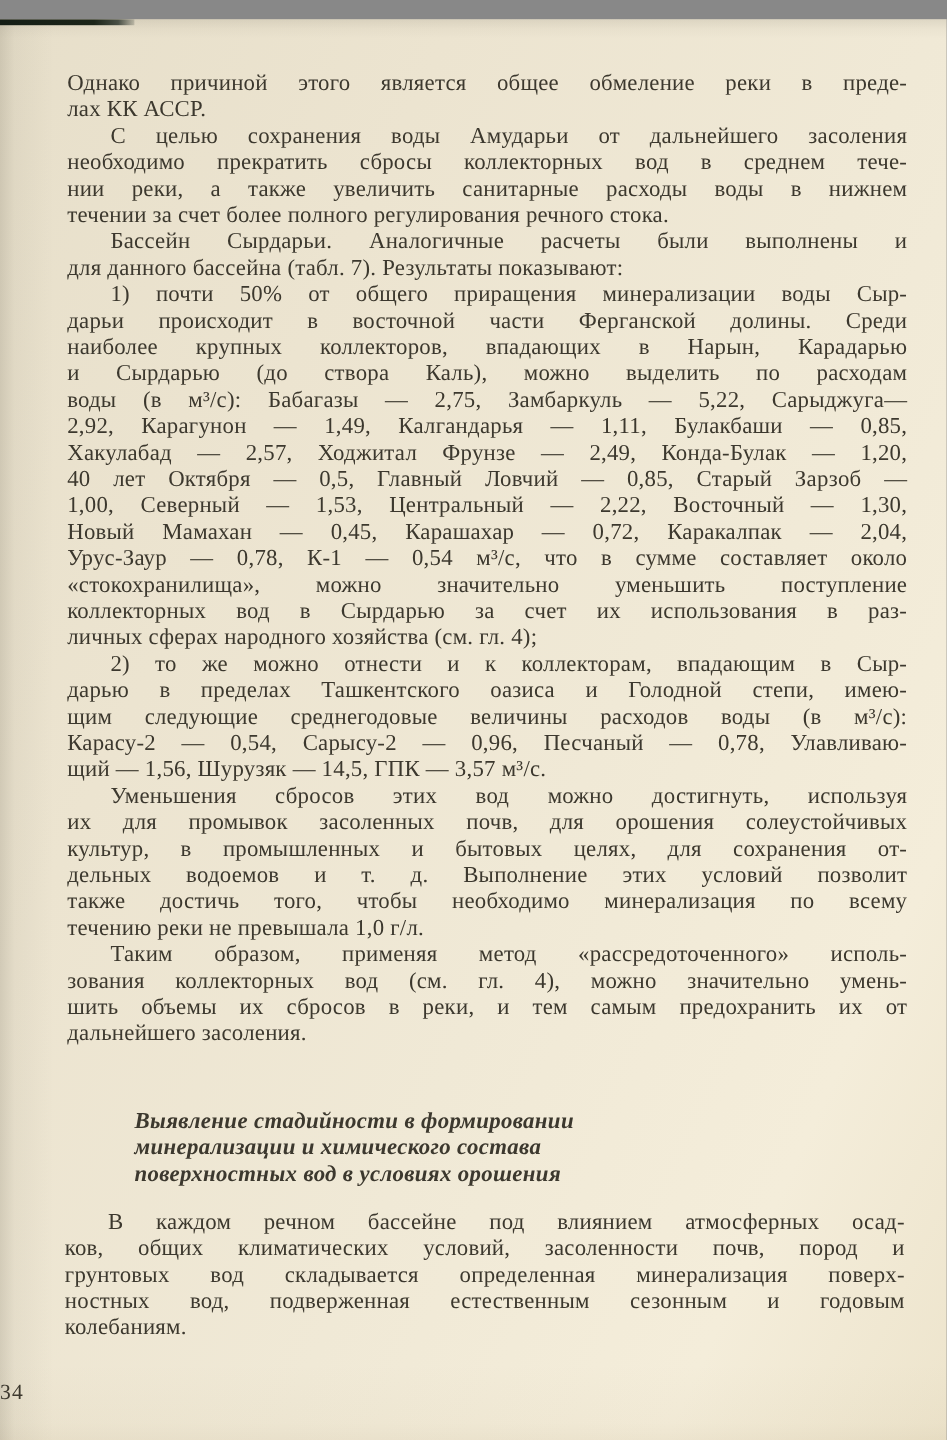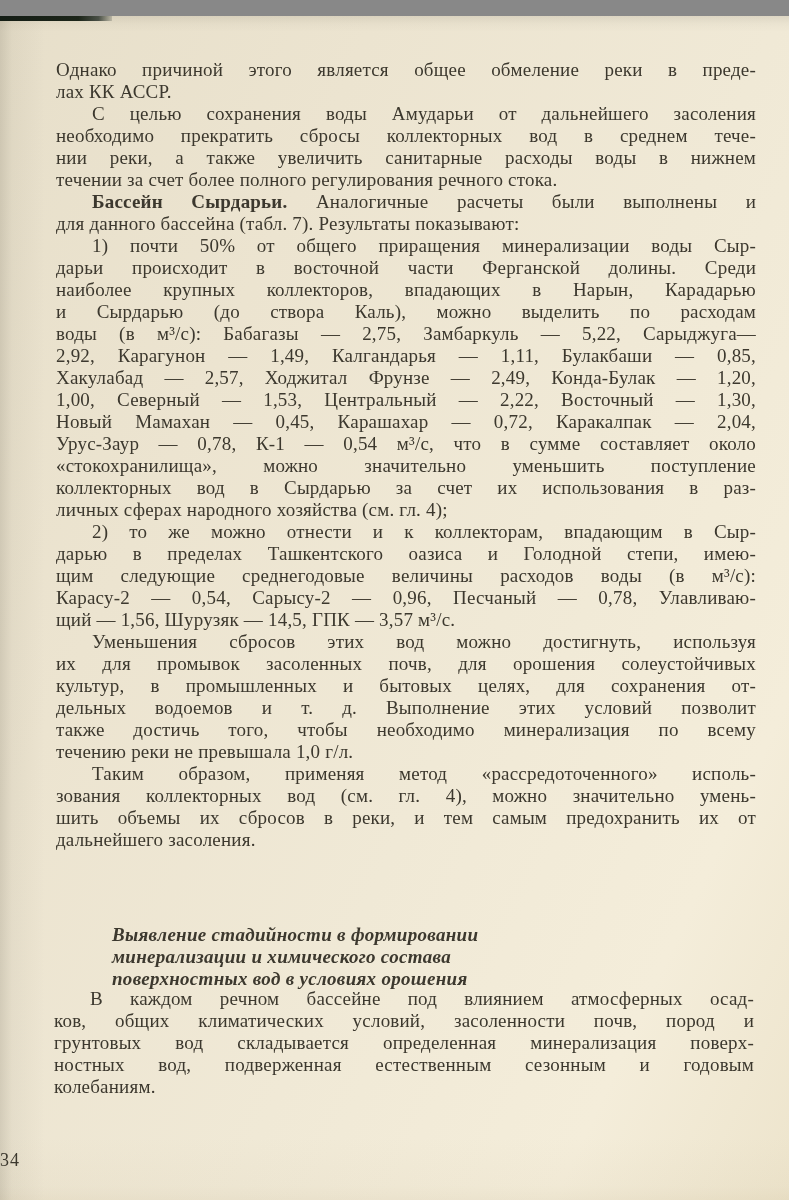--- a/index.html
+++ b/index.html
@@ -18,34 +18,34 @@
       linear-gradient(115deg, #e7dfca 0%, #ece4d0 28%, #f0e9d6 58%, #f4edda 82%, #ede4cc 100%);
   }
   .edge-strip {
     position: absolute; top: 0; left: 0;
     width: 112px; height: 5px;
     background: linear-gradient(to right, #141d15 0%, #1c2519 70%, #4a5046 88%, rgba(90,95,85,0.25) 100%);
   }
   .block { position: absolute; }
   .block-main   { left: 56px; right: 33px; top: 43px; }
   .block-heading{ left: 112px; right: 90px; top: 908px; font-style: italic; }
-  .block-closing{ left: 54px; right: 35px; top: 972px; }
+  .block-closing{ left: 54px; right: 35px; top: 992px; }
   .ln {
     height: 22px;
     line-height: 22px;
     font-size: 19px;
     letter-spacing: 0.2px;
     text-align: justify;
     text-align-last: left;
     white-space: nowrap; 
   }
   .ln { white-space: normal; }
   .ln.j { text-align-last: justify; }
   .ln.i { text-indent: 36px; }
-  .b { font-weight: bold; }
+  .b { font-weight: normal; }
   .block-heading .ln {
     font-weight: bold;
     text-align: left;
     text-align-last: auto;
     letter-spacing: 0.3px;
   }
   .page-number {
     position: absolute;
     top: 1134px; left: 0; width: 100%;
     text-align: left;
@@ -73,20 +73,21 @@
       <div class="ln">течении за счет более полного регулирования речного стока.</div>
       <div class="ln j i"><span class="b">Бассейн Сырдарьи.</span><span> Аналогичные расчеты были выполнены и</span></div>
       <div class="ln">для данного бассейна (табл. 7). Результаты показывают:</div>
       <div class="ln j i">1) почти 50% от общего приращения минерализации воды Сыр-</div>
       <div class="ln j">дарьи происходит в восточной части Ферганской долины. Среди</div>
       <div class="ln j">наиболее крупных коллекторов, впадающих в Нарын, Карадарью</div>
       <div class="ln j">и Сырдарью (до створа Каль), можно выделить по расходам</div>
       <div class="ln j">воды (в м³/с): Бабагазы — 2,75, Замбаркуль — 5,22, Сарыджуга—</div>
       <div class="ln j">2,92, Карагунон — 1,49, Калгандарья — 1,11, Булакбаши — 0,85,</div>
       <div class="ln j">Хакулабад — 2,57, Ходжитал Фрунзе — 2,49, Конда-Булак — 1,20,</div>
+      <div class="ln j">40 лет Октября — 0,5, Главный Ловчий — 0,85, Старый Зарзоб —</div>
       <div class="ln j">1,00, Северный — 1,53, Центральный — 2,22, Восточный — 1,30,</div>
       <div class="ln j">Новый Мамахан — 0,45, Карашахар — 0,72, Каракалпак — 2,04,</div>
       <div class="ln j">Урус-Заур — 0,78, К-1 — 0,54 м³/с, что в сумме составляет около</div>
       <div class="ln j">«стокохранилища», можно значительно уменьшить поступление</div>
       <div class="ln j">коллекторных вод в Сырдарью за счет их использования в раз-</div>
       <div class="ln">личных сферах народного хозяйства (см. гл. 4);</div>
       <div class="ln j i">2) то же можно отнести и к коллекторам, впадающим в Сыр-</div>
       <div class="ln j">дарью в пределах Ташкентского оазиса и Голодной степи, имею-</div>
       <div class="ln j">щим следующие среднегодовые величины расходов воды (в м³/с):</div>
       <div class="ln j">Карасу-2 — 0,54, Сарысу-2 — 0,96, Песчаный — 0,78, Улавливаю-</div>

